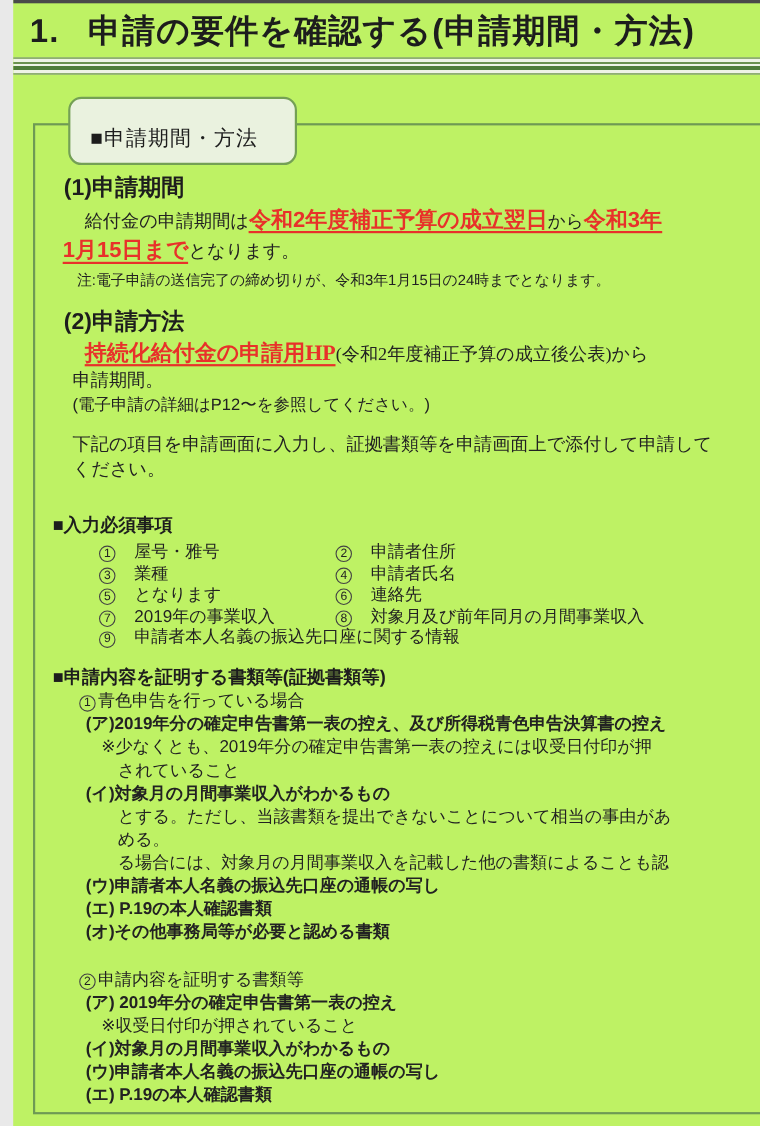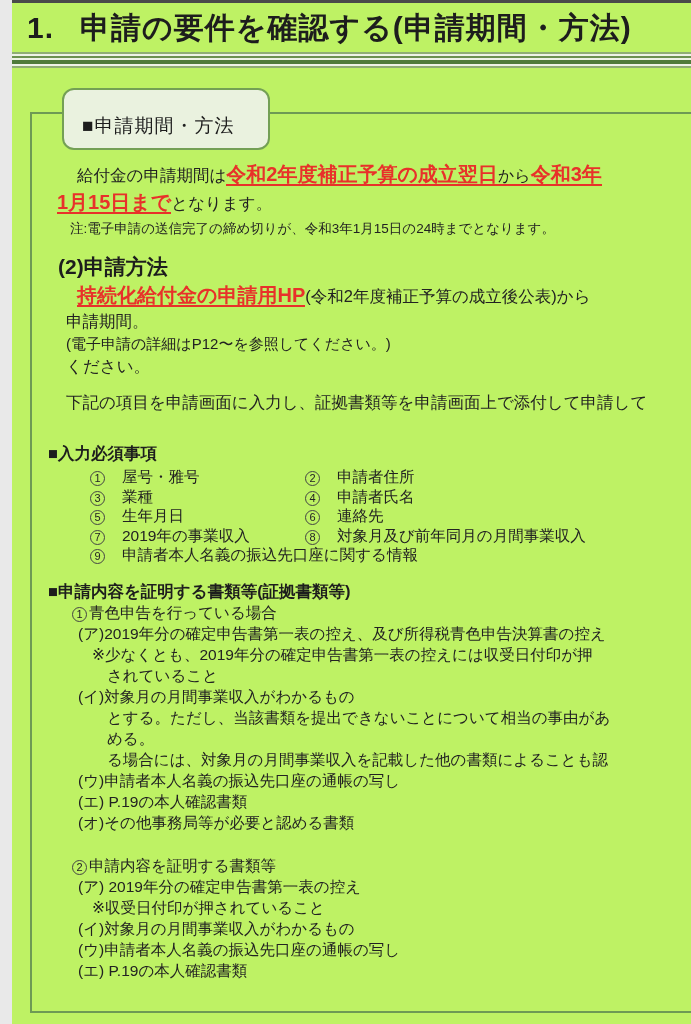--- a/index.html
+++ b/index.html
@@ -45,21 +45,21 @@
   }
   .sec-head{font-size:21px;font-weight:bold;color:#1d1d1d;margin:0 0 0 10px;line-height:26px;}
   .sec2-head{margin-top:16px;}
   .body-line{font-size:16.5px;line-height:27px;}
   .l1{margin-left:29px;margin-top:3px;white-space:nowrap;}
   .l2{margin-left:9px;white-space:nowrap;}
   .u-red{border-bottom:2px solid #e8312a;padding-bottom:0px;}
   .red-big{color:#e8312a;font-weight:bold;font-size:20px;}
   .mid-black{color:#1d1d1d;font-size:16px;}
   .note{font-size:13.5px;line-height:18px;margin:3px 0 0 22px;color:#222;white-space:nowrap;}
-  .hp-line{margin-left:29px;margin-top:2px;white-space:nowrap;}
+  .hp-line{margin-left:29px;margin-top:2px;white-space:nowrap;font-family:Liberation Serif, serif;}
   .plain{margin-left:18px;line-height:23px;font-size:16.5px;}
   .detail{margin-left:18px;line-height:22px;font-size:15px;}
   .para{margin-top:13px;}
   .bullet-head{font-size:16.5px;font-weight:bold;color:#1d1d1d;line-height:21px;}
   .req-head{margin-top:29px;}
   .req-grid{
     display:grid;
     grid-template-columns:32px 183px 32px auto;
     margin:3px 0 0 42px;
     font-size:15.5px;line-height:19.5px;
@@ -70,73 +70,74 @@
     width:15px;height:15px;margin-top:1px;
     border:1px solid #444;border-radius:50%;
     font-size:11px;line-height:1;color:#222;
     box-sizing:border-box;
   }
   .ev-head{margin-top:16px;}
   .ev-title{font-size:15.5px;line-height:21px;margin-left:24px;color:#222;}
   .ev-title .circ{margin-right:2px;}
   .ev-list{font-size:15.5px;line-height:21px;color:#222;}
   .ev-list div{white-space:nowrap;}
-  .ind1{margin-left:30px;}
+  .ind1{margin-left:30px;font-weight:bold;}
   .ind2{margin-left:44px;}
   .ind3{margin-left:59px;}
   .gap{height:22px;}
 </style>
 </head>
 <body>
 
 <div class="page">
   <div class="top-rule"></div>
 
   <div class="title">
     <span class="num">1.</span><span>申請の要件を確認する(申請期間・方法)</span>
   </div>
 
   <div class="band"></div>
 
   <div class="frame">
     <div class="badge">■申請期間・方法</div>
 
+    <div class="sec-head">(1)申請期間</div>
     <div class="body-line l1">
       <span>給付金の申請期間は</span><span class="u-red"><span class="red-big">令和2年度補正予算の成立翌日</span><span class="mid-black">から</span><span class="red-big">令和3年</span></span>
     </div>
     <div class="body-line l2">
       <span class="u-red"><span class="red-big">1月15日まで</span></span><span>となります。</span>
     </div>
     <div class="note">注:電子申請の送信完了の締め切りが、令和3年1月15日の24時までとなります。</div>
 
     <div class="sec-head sec2-head">(2)申請方法</div>
     <div class="body-line hp-line">
       <span class="u-red"><span class="red-big">持続化給付金の申請用HP</span></span><span>(令和2年度補正予算の成立後公表)から</span>
     </div>
     <div class="plain">申請期間。</div>
     <div class="detail">(電子申請の詳細はP12〜を参照してください。)</div>
 
+    <div class="plain para">下記の項目を申請画面に入力し、証拠書類等を申請画面上で添付して申請して</div>
     <div class="plain">ください。</div>
-    <div class="plain para">下記の項目を申請画面に入力し、証拠書類等を申請画面上で添付して申請して</div>
 
     <div class="bullet-head req-head">■入力必須事項</div>
     <div class="req-grid">
 
         <span><span class="circ">1</span></span>
         <span>屋号・雅号</span>
         <span><span class="circ">2</span></span>
         <span>申請者住所</span>
 
         <span><span class="circ">3</span></span>
         <span>業種</span>
         <span><span class="circ">4</span></span>
         <span>申請者氏名</span>
 
         <span><span class="circ">5</span></span>
-        <span>生年月日</span>
+        <span>となります</span>
         <span><span class="circ">6</span></span>
         <span>連絡先</span>
 
         <span><span class="circ">7</span></span>
         <span>2019年の事業収入</span>
         <span><span class="circ">8</span></span>
         <span>対象月及び前年同月の月間事業収入</span>
       </div>
     <div class="req-grid" style="margin-top:0;">
       <span><span class="circ">9</span></span>

